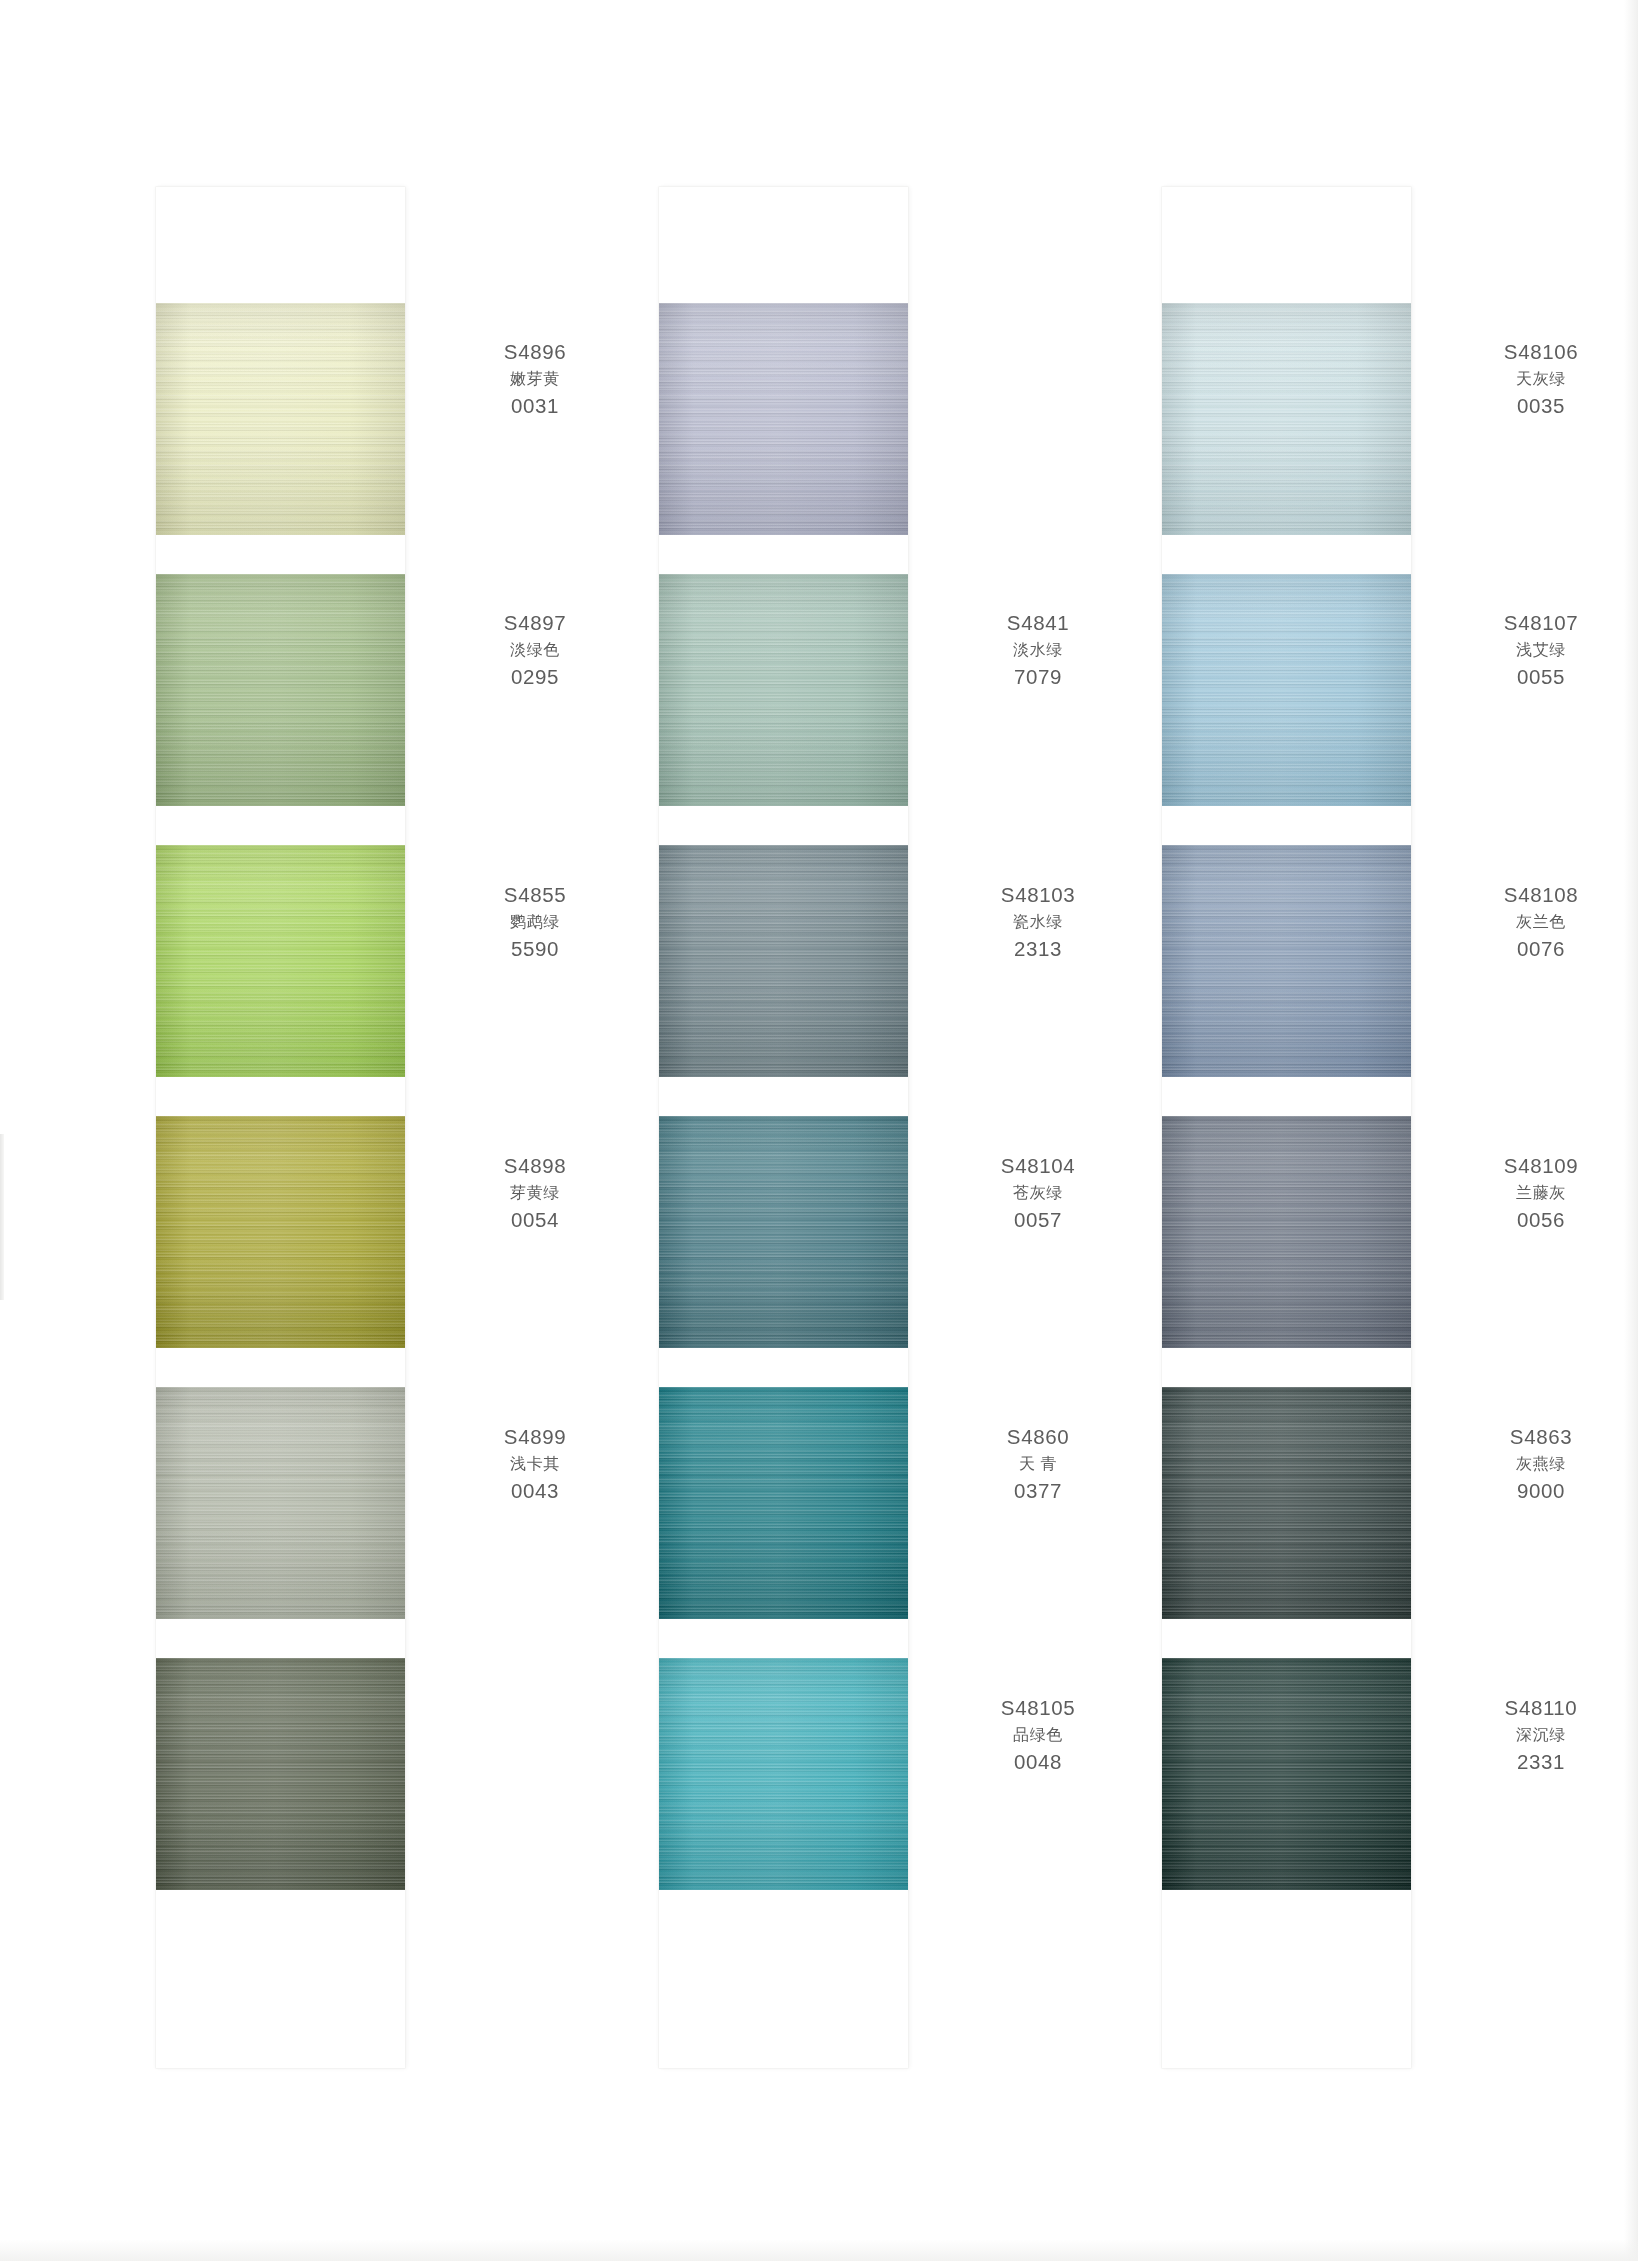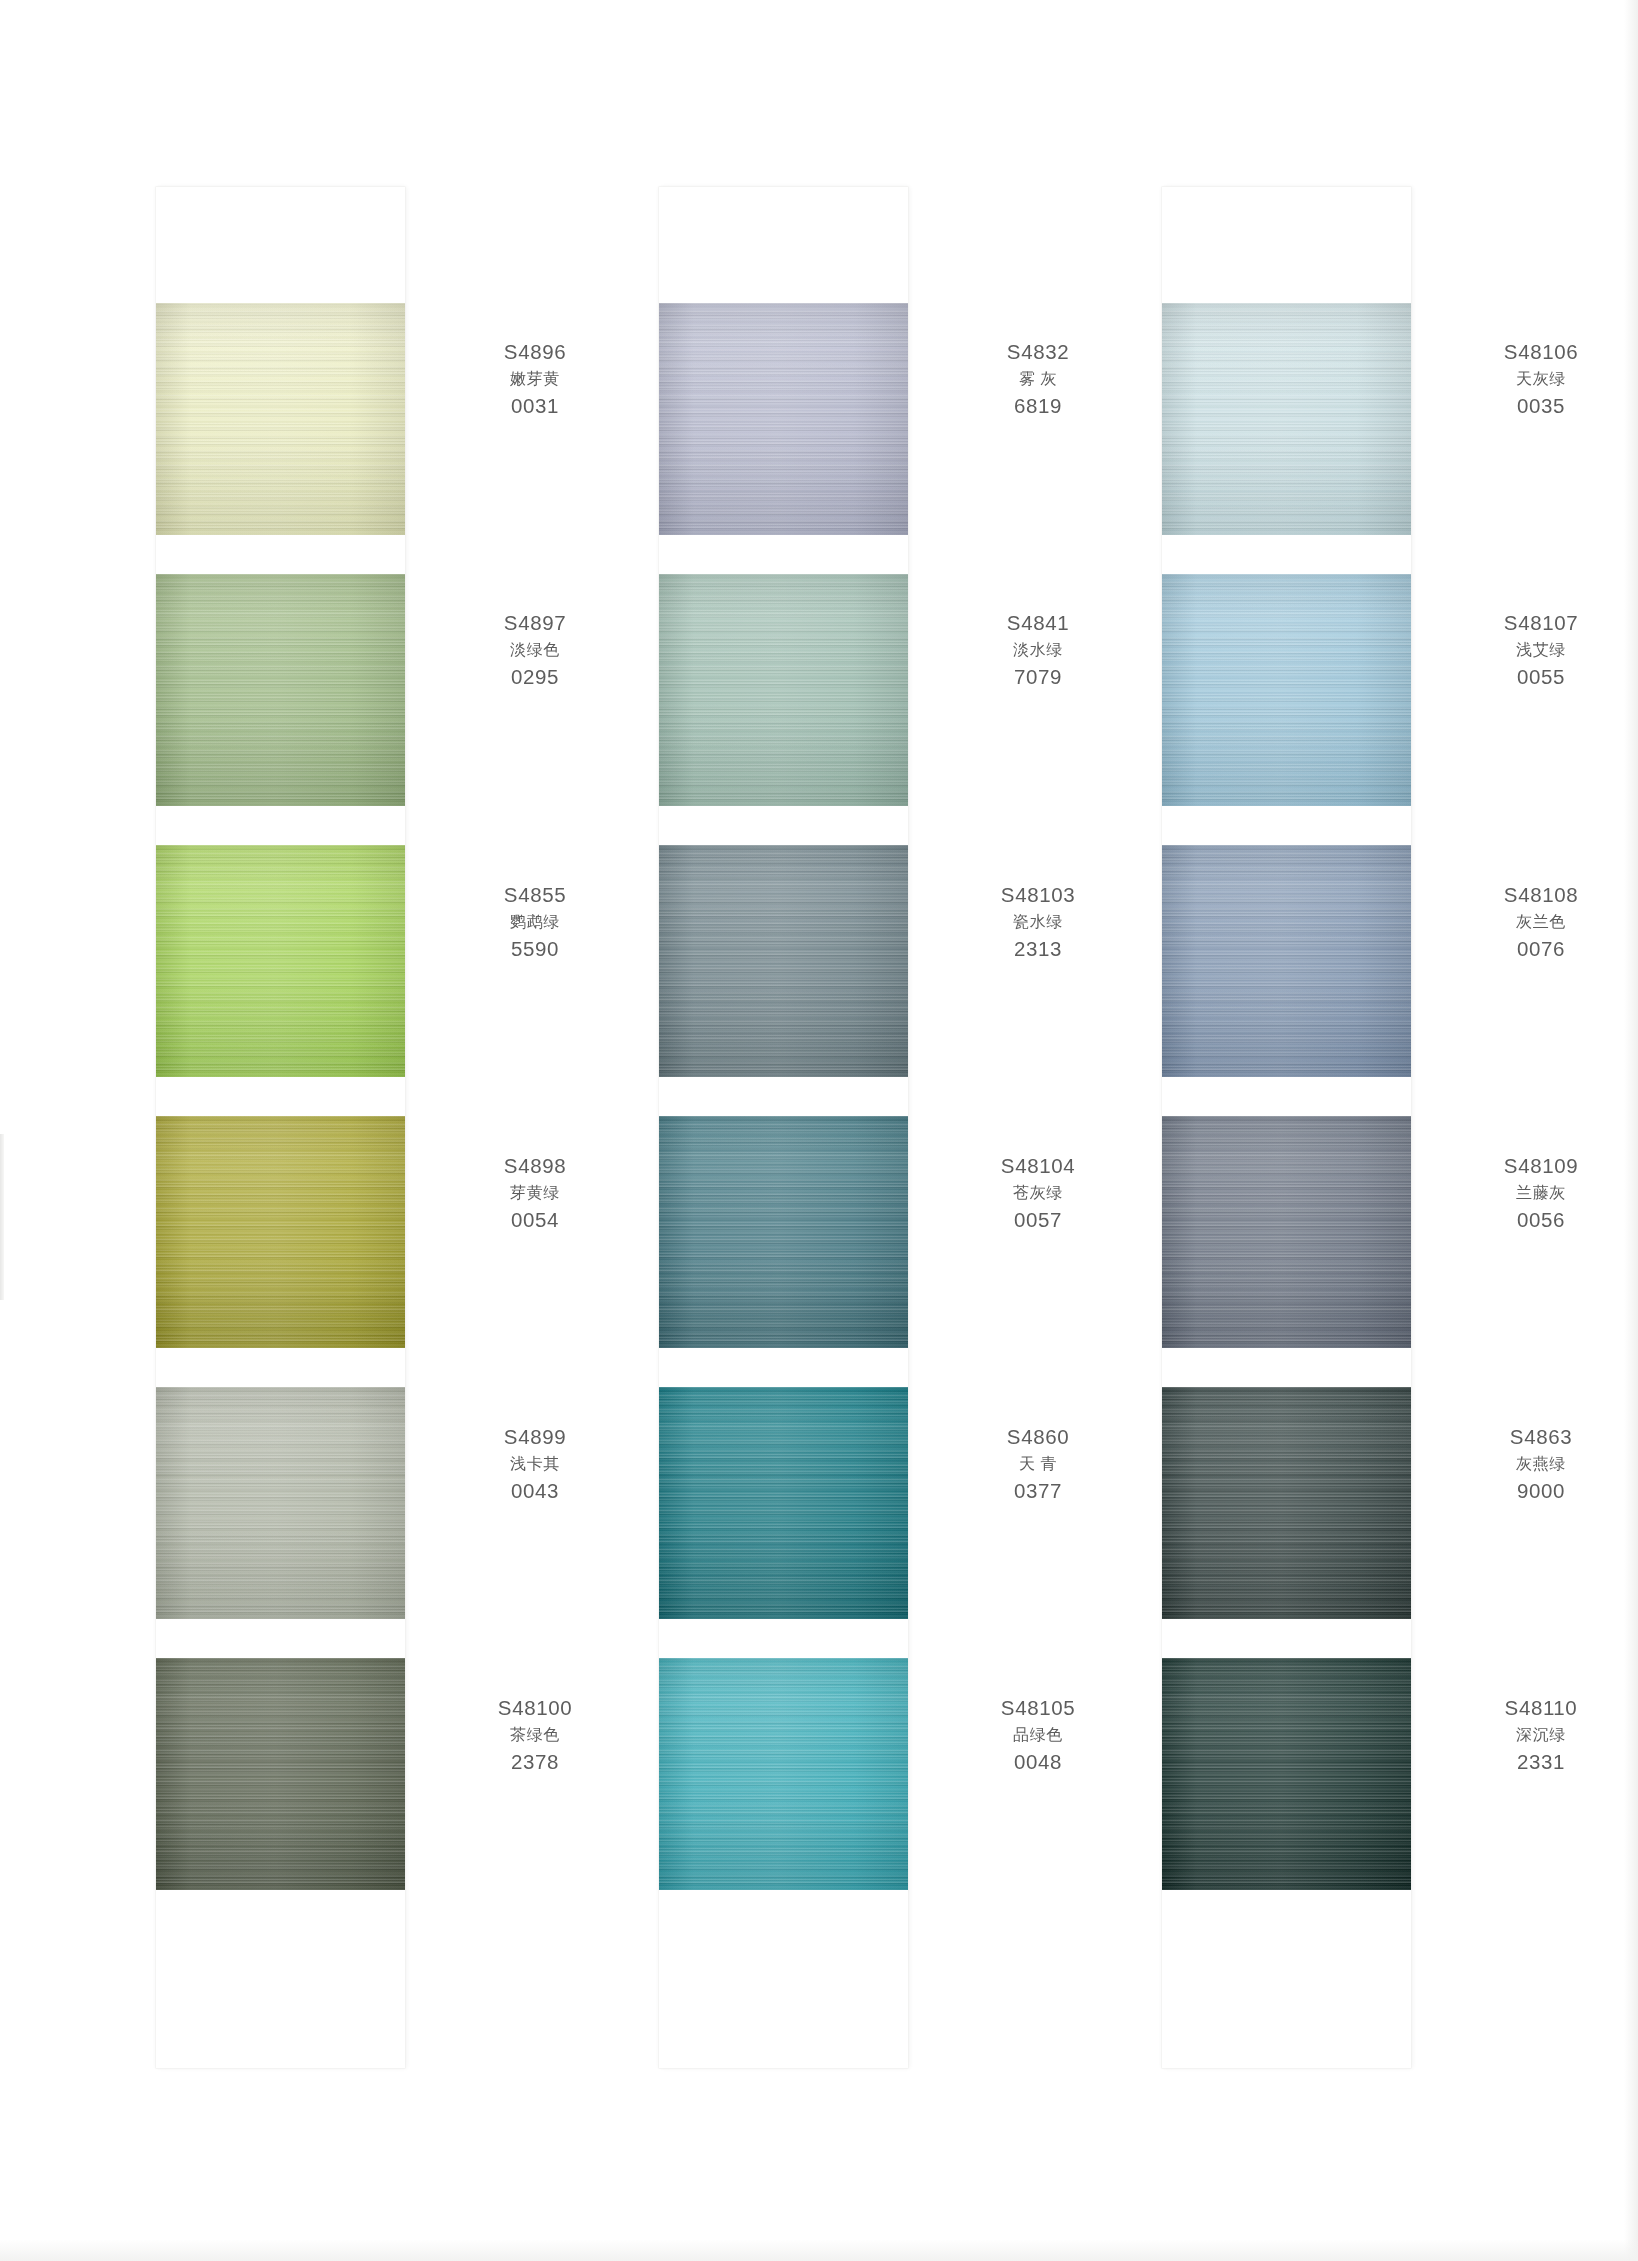--- a/index.html
+++ b/index.html
@@ -213,25 +213,20 @@
       <div class="label" style="top: 964px;">
         <div class="code">S4898</div>
         <div class="cname">芽黄绿</div>
         <div class="num">0054</div>
       </div>
       <div class="label" style="top: 1235px; text-align: center;">
         <div class="code">S4899</div>
         <div class="cname">浅卡其</div>
         <div class="num">0043</div>
       </div>
-      <div class="label" style="top: 1506px;">
-        <div class="code">S48100</div>
-        <div class="cname">茶绿色</div>
-        <div class="num">2378</div>
-      </div>
     </div>
     <div class="column col-2">
       <div class="card">
         <div class="swatch" style="top: 116px; height: 232px;">
           <div class="base" style="background: linear-gradient(rgb(192, 195, 214) 0%, rgb(179, 182, 203) 42%, rgb(179, 182, 203) 62%, rgb(164, 168, 191) 100%);"></div>
           <div class="threads"></div>
           <div class="threads2"></div>
           <div class="sheen"></div>
           <div class="sheenv"></div>
         </div>
@@ -264,25 +259,20 @@
           <div class="sheenv"></div>
         </div>
         <div class="swatch" style="top: 1471px; height: 232px;">
           <div class="base" style="background: linear-gradient(rgb(70, 181, 192) 0%, rgb(53, 168, 180) 42%, rgb(53, 168, 180) 62%, rgb(40, 152, 164) 100%);"></div>
           <div class="threads"></div>
           <div class="threads2"></div>
           <div class="sheen"></div>
           <div class="sheenv"></div>
         </div>
       </div>
-      <div class="label" style="top: 150px;">
-        <div class="code">S4832</div>
-        <div class="cname">雾 灰</div>
-        <div class="num">6819</div>
-      </div>
       <div class="label" style="top: 421px;">
         <div class="code">S4841</div>
         <div class="cname">淡水绿</div>
         <div class="num">7079</div>
       </div>
       <div class="label" style="top: 693px;">
         <div class="code">S48103</div>
         <div class="cname">瓷水绿</div>
         <div class="num">2313</div>
       </div>

